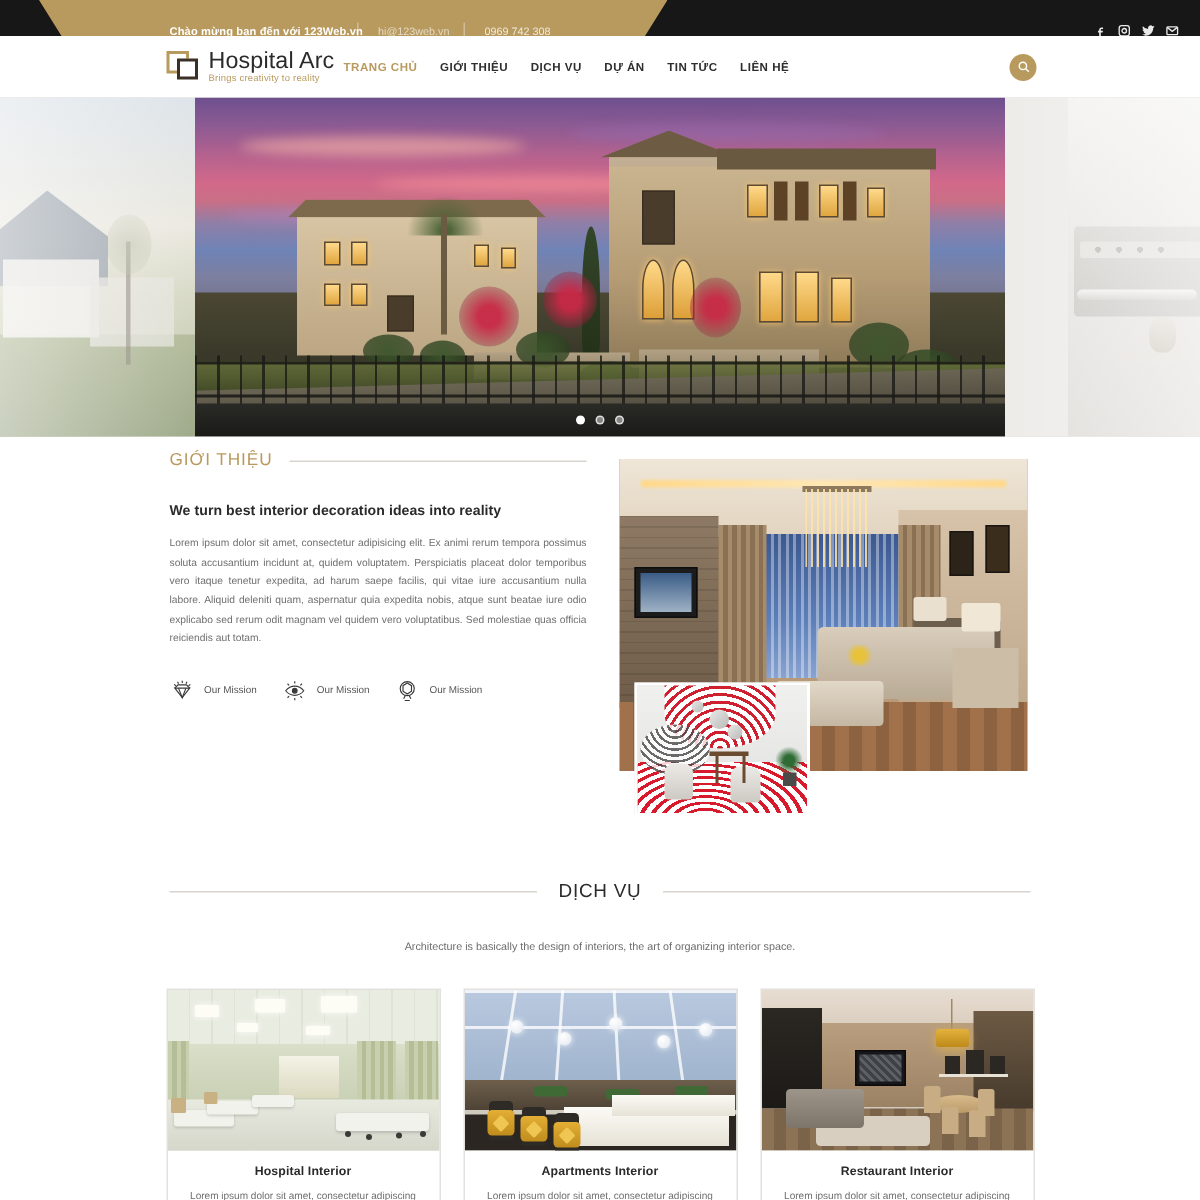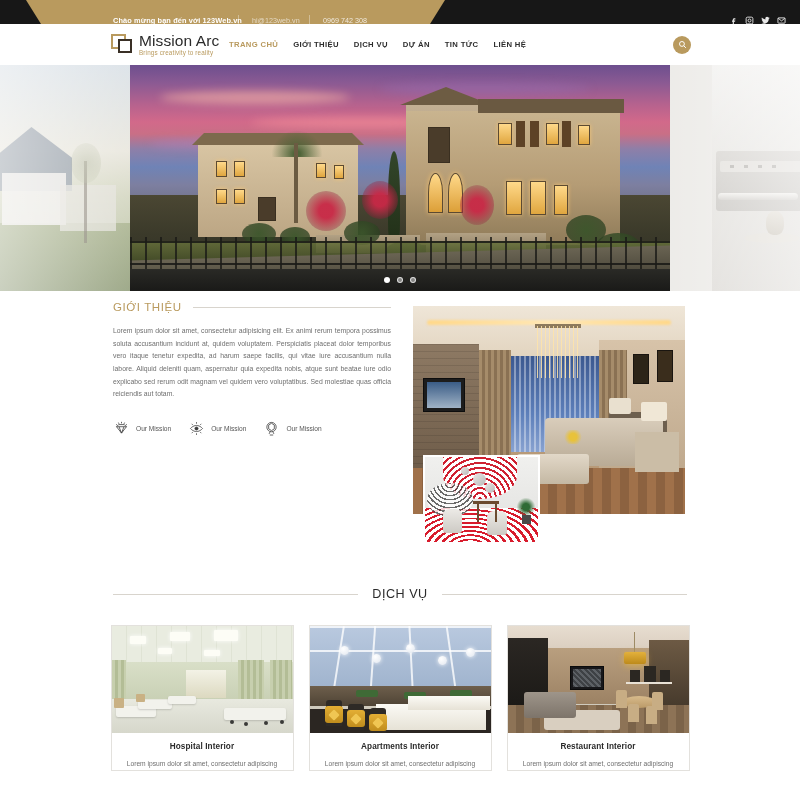--- a/index.html
+++ b/index.html
@@ -829,21 +829,21 @@
   </div>
 </div>
 
 <div class="header">
   <div class="logo">
     <div class="logo-mark">
       <div class="sq-outer"></div>
       <div class="sq-inner"></div>
     </div>
     <div class="logo-text">
-      <span class="logo-name">Mission Arc</span>
+      <span class="logo-name">Hospital Arc</span>
       <span class="logo-tag">Brings creativity to reality</span>
     </div>
   </div>
 
   <nav class="nav">
     <a href="#" class="active">TRANG CHỦ</a>
     <a href="#">GIỚI THIỆU</a>
     <a href="#">DỊCH VỤ</a>
     <a href="#">DỰ ÁN</a>
     <a href="#">TIN TỨC</a>
@@ -961,20 +961,21 @@
 </div>
 
 <div class="about">
 
   <div class="about-left">
     <div class="sec-label-row">
       <div class="sec-label">GIỚI THIỆU</div>
       <div class="sec-line"></div>
     </div>
 
+    <div class="about-head">We turn best interior decoration ideas into reality</div>
     <div class="about-body">Lorem ipsum dolor sit amet, consectetur adipisicing elit. Ex animi rerum tempora possimus soluta accusantium incidunt at, quidem voluptatem. Perspiciatis placeat dolor temporibus vero itaque tenetur expedita, ad harum saepe facilis, qui vitae iure accusantium nulla labore. Aliquid deleniti quam, aspernatur quia expedita nobis, atque sunt beatae iure odio explicabo sed rerum odit magnam vel quidem vero voluptatibus. Sed molestiae quas officia reiciendis aut totam.</div>
 
     <div class="missions">
       <div class="mission">
         <svg width="17" height="17" viewBox="0 0 24 24" fill="none" stroke="#3a3a3a" stroke-width="1.1">
           <path d="M5 9.5h14l-7 9z"></path>
             <path d="M5 9.5l3-3h8l3 3"></path>
             <path d="M8.5 9.5L12 18.5 15.5 9.5"></path>
           <path d="M12 2.6v2.2M7.6 3.6l.9 1.9M16.4 3.6l-.9 1.9M4.4 6.2l1.7 1.1M19.6 6.2l-1.7 1.1"></path>
         </svg>
@@ -1041,20 +1042,21 @@
   <div class="rr-pot"></div>
 </div>
 
 <div class="services">
   <div class="svc-head-row">
     <div class="sec-line"></div>
     <div class="svc-title">DỊCH VỤ</div>
     <div class="sec-line"></div>
   </div>
 
+  <div class="svc-sub">Architecture is basically the design of interiors, the art of organizing interior space.</div>
 
   <div class="cards">
 
     <div class="card">
       <div class="card-img">
         <div class="hosp-ceil"></div>
         <div class="hosp-panel" style="left:18px; top:10px; width:16px; height:8px;"></div>
         <div class="hosp-panel" style="left:58px; top:6px;  width:20px; height:9px;"></div>
         <div class="hosp-panel" style="left:102px;top:4px;  width:24px; height:11px;"></div>
         <div class="hosp-panel" style="left:46px; top:22px; width:14px; height:6px;"></div>

